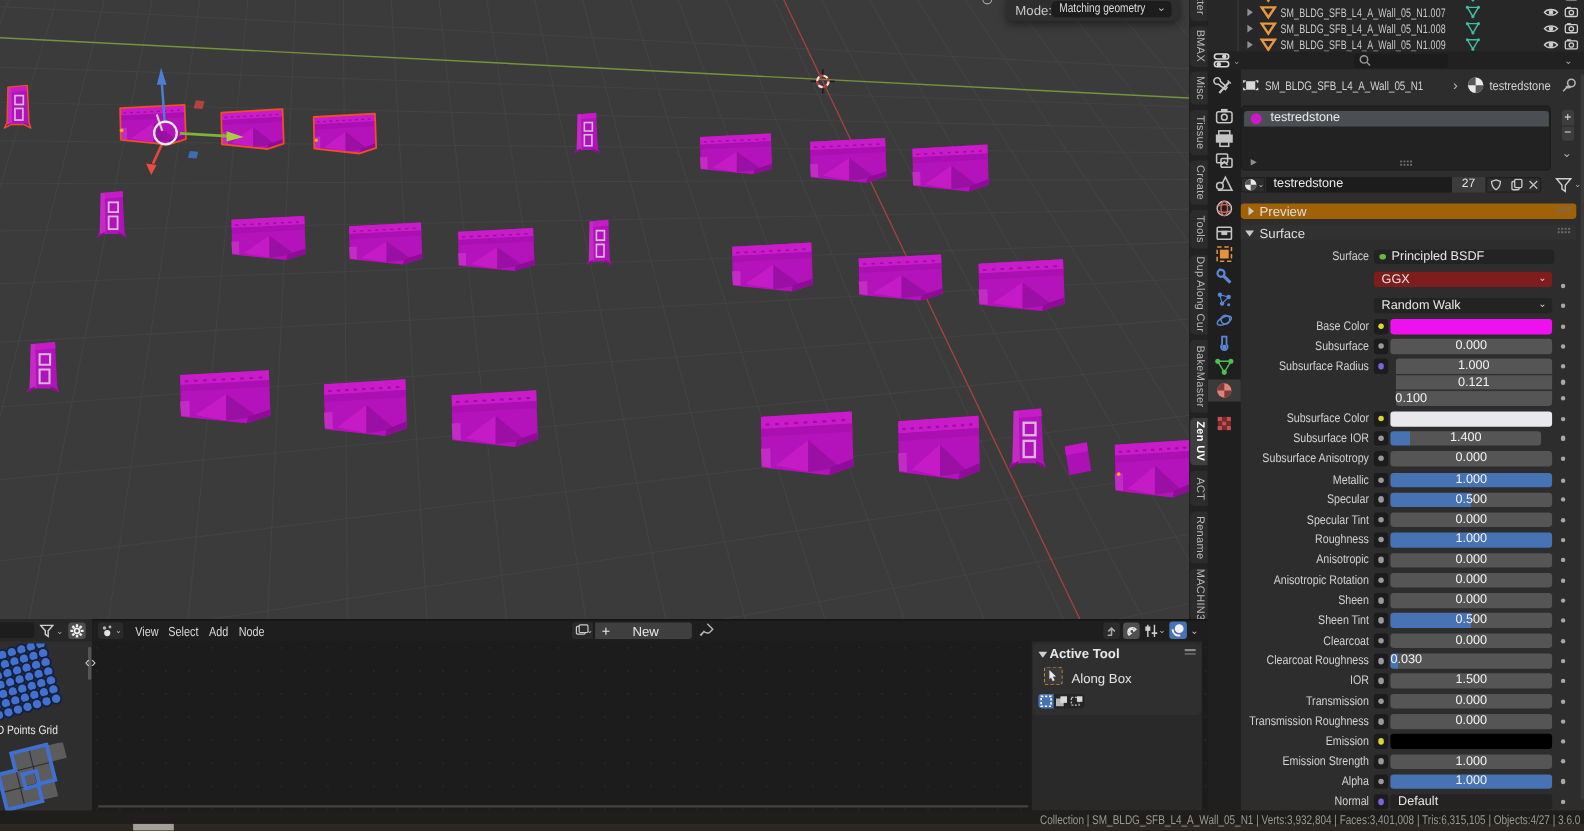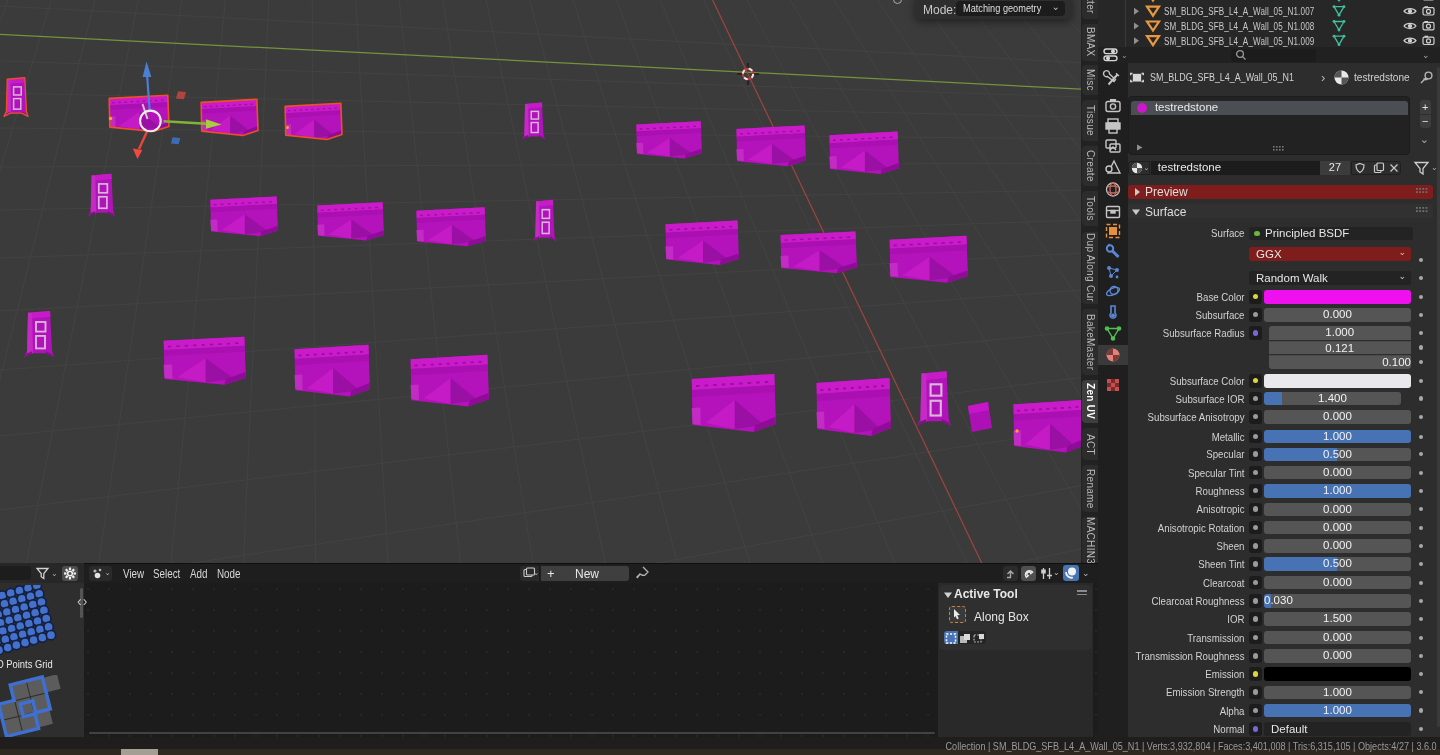--- a/index.html
+++ b/index.html
@@ -418,21 +418,21 @@
 <rect x="22.5" y="3" width="6.5" height="7.5" rx="1"></rect>
         <rect x="25" y="1" width="6.5" height="7.5" rx="1" fill="#2d2d2d"></rect>
 <path d="M38.5,2.5 l7,7 M45.5,2.5 l-7,7"></path>
 </svg>
 </div>
 <svg width="24" height="16" style="position:absolute;left:315px;top:113px" fill="none" stroke="#cdcdcd" stroke-width="1.3">
 <path d="M2,2.5 h13 l-5,6 v5.5 l-3,-2 v-3.5 Z"></path>
 </svg>
 <span class="abs" style="left:333px;top:116px;font-size:8px;color:#aaa">⌄</span>
 
-<div class="abs" style="left:30px;top:137.6px;width:305px;height:14.4px;background:#7f1d1d;border-radius:3px">
+<div class="abs" style="left:30px;top:137.6px;width:305px;height:14.4px;background:#a16207;border-radius:3px">
 <svg width="10" height="10" style="position:absolute;left:4px;top:2.5px">
         <polygon points="3,1 8,5 3,9" fill="#c9c9c9"></polygon>
       </svg>
 <span class="abs" style="left:17px;top:0.7px;font-size:12px;color:#dedede">Preview</span>
 <svg width="14" height="10" style="position:absolute;right:3px;top:3px" fill="#6e6e6e">
         <rect x="0" y="0" width="1.8" height="1.8"></rect>
         <rect x="3.2" y="0" width="1.8" height="1.8"></rect>
         <rect x="6.4" y="0" width="1.8" height="1.8"></rect>
         <rect x="9.6" y="0" width="1.8" height="1.8"></rect>
         <rect x="0" y="3.2" width="1.8" height="1.8"></rect>
@@ -486,21 +486,21 @@
 <div class="abs" style="left:166px;top:261px;width:147px;height:13.5px;background:#555555;border-radius:3px;color:#f2f2f2;font-size:11.5px;text-align:center;line-height:13.5px">0.000</div>
 <div class="abs" style="left:320.5px;top:265.7px;width:4.2px;height:4.2px;border-radius:50%;background:#a8a8a8"></div>
 <div class="abs" style="left:0;top:280.1px;width:146.5px;font-size:11.4px;color:#d2d2d2;text-align:right;white-space:nowrap;transform:scaleX(0.85);transform-origin:right">Subsurface Radius</div>
 <div class="abs" style="left:151px;top:279.3px;width:13px;height:13.5px;background:#1c1c1c;border-radius:3px">
       <div class="abs" style="left:3.6px;top:3.9px;width:5.6px;height:5.6px;border-radius:50%;background:#7668d8"></div>
     </div>
 <div class="abs" style="left:170.5px;top:279.3px;width:142.5px;height:13.6px;background:#555555;border-radius:3px 3px 0 0;color:#f2f2f2;font-size:11.5px;text-align:center;line-height:13.6px;border-top:none">1.000</div>
 <div class="abs" style="left:320.5px;top:284.0px;width:4.2px;height:4.2px;border-radius:50%;background:#a8a8a8"></div>
 <div class="abs" style="left:170.5px;top:293.7px;width:142.5px;height:13.6px;background:#555555;border-radius:0;color:#f2f2f2;font-size:11.5px;text-align:center;line-height:13.6px;border-top:1px solid #4a4a4a">0.121</div>
 <div class="abs" style="left:320.5px;top:298.4px;width:4.2px;height:4.2px;border-radius:50%;background:#a8a8a8"></div>
-<div class="abs" style="left:170.5px;top:308.0px;width:142.5px;height:13.6px;background:#555555;border-radius:0 0 3px 3px;color:#f2f2f2;font-size:11.5px;text-align:right;line-height:13.6px;border-top:1px solid #4a4a4a">0.100</div>
+<div class="abs" style="left:170.5px;top:308.0px;width:142.5px;height:13.6px;background:#555555;border-radius:0 0 3px 3px;color:#f2f2f2;font-size:11.5px;text-align:left;line-height:13.6px;border-top:1px solid #4a4a4a">0.100</div>
 <div class="abs" style="left:320.5px;top:312.7px;width:4.2px;height:4.2px;border-radius:50%;background:#a8a8a8"></div>
 <div class="abs" style="left:0;top:327.8px;width:146.5px;font-size:11.4px;color:#d2d2d2;text-align:right;white-space:nowrap;transform:scaleX(0.85);transform-origin:right">Subsurface Color</div>
 <div class="abs" style="left:151px;top:327px;width:13px;height:13.5px;background:#1c1c1c;border-radius:3px">
       <div class="abs" style="left:3.6px;top:3.9px;width:5.6px;height:5.6px;border-radius:50%;background:#ddd539"></div>
     </div>
 <div class="abs" style="left:166px;top:327px;width:147px;height:13.5px;background:#e9e9ed;border-radius:3px"></div>
 <div class="abs" style="left:320.5px;top:331.7px;width:4.2px;height:4.2px;border-radius:50%;background:#a8a8a8"></div>
 <div class="abs" style="left:0;top:345.5px;width:146.5px;font-size:11.4px;color:#d2d2d2;text-align:right;white-space:nowrap;transform:scaleX(0.85);transform-origin:right">Subsurface IOR</div>
 <div class="abs" style="left:151px;top:344.7px;width:13px;height:13.5px;background:#1c1c1c;border-radius:3px">
       <div class="abs" style="left:3.6px;top:3.9px;width:5.6px;height:5.6px;border-radius:50%;background:#9a9a9a"></div>

